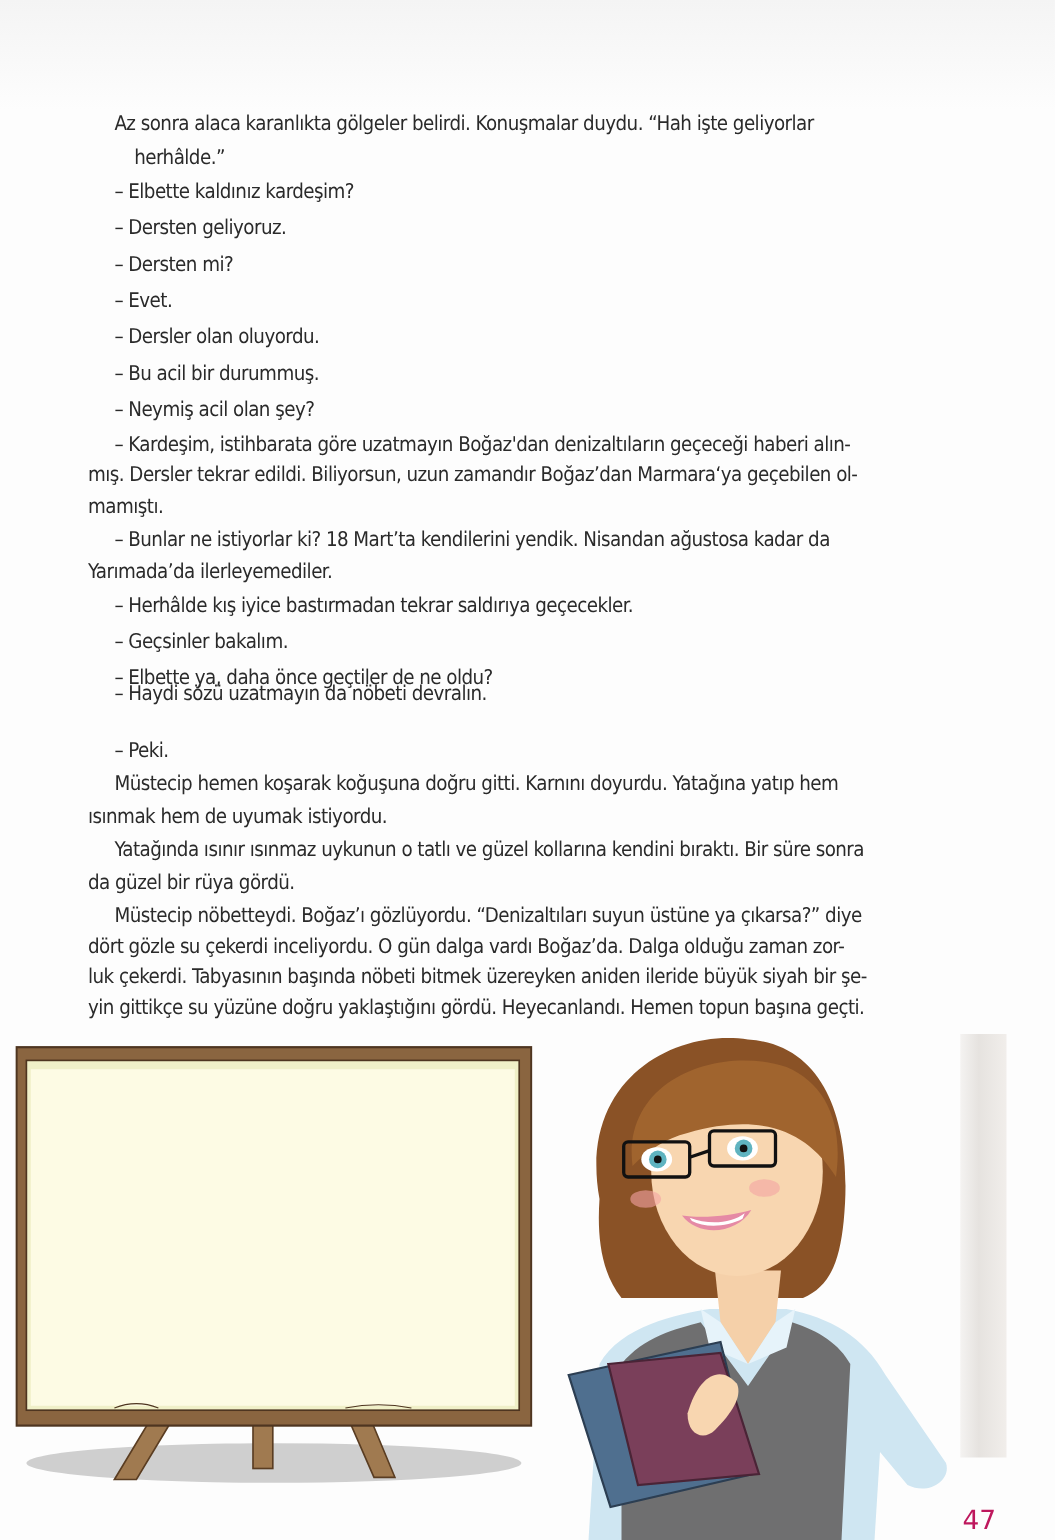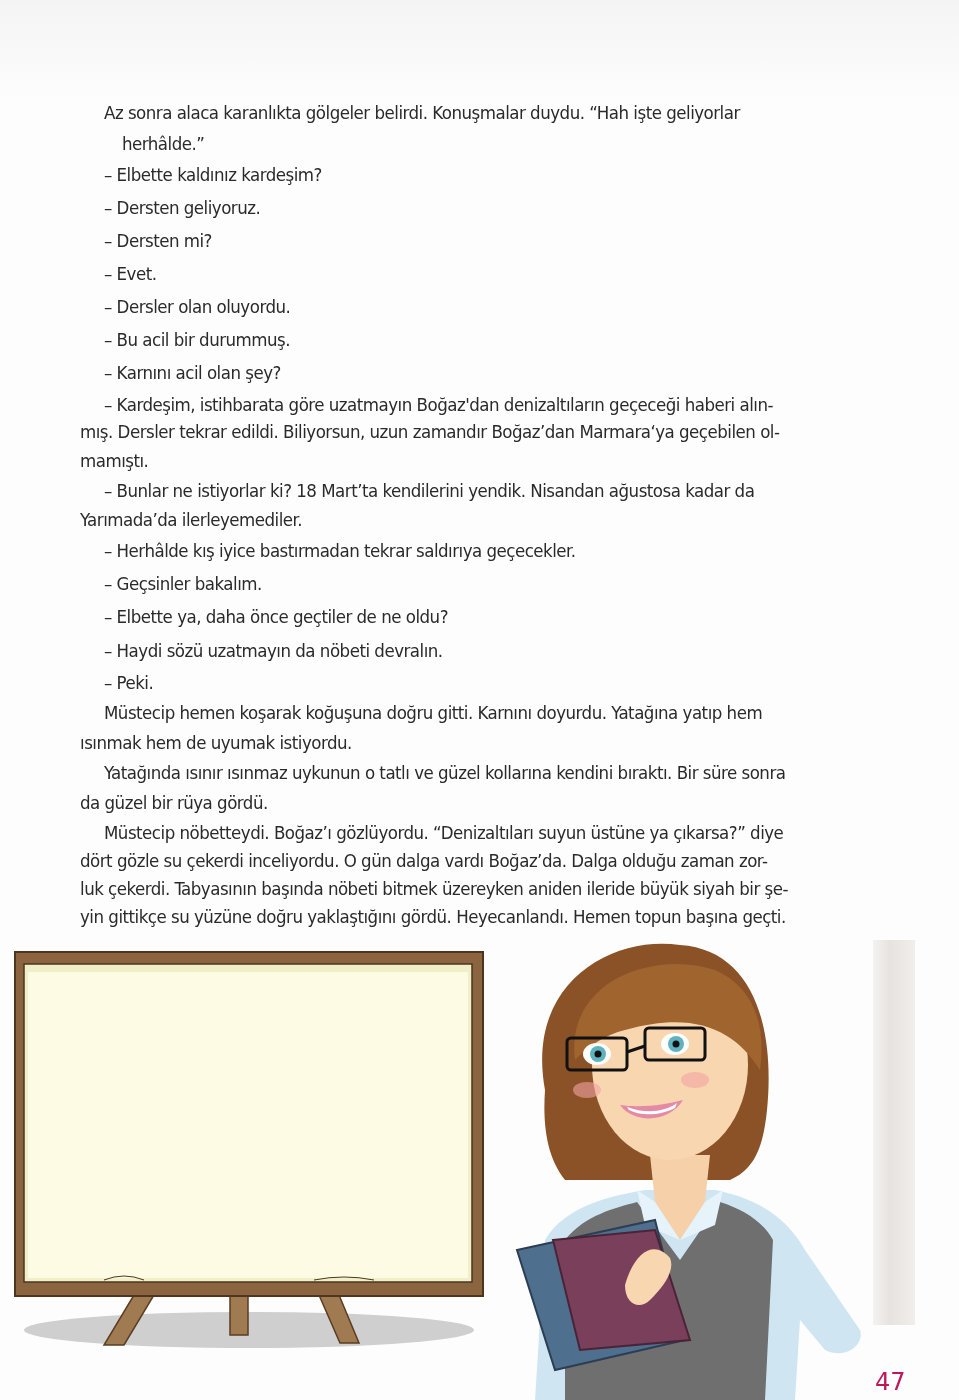--- a/index.html
+++ b/index.html
@@ -24,30 +24,30 @@
 
 <div class="text" id="text">
     <div class="line" style="left: 24px; top: 2px;">Az sonra alaca karanlıkta gölgeler belirdi. Konuşmalar duydu. “Hah işte geliyorlar</div>
     <div class="line" style="left: 16px; top: 33px; margin-left: 26px;">herhâlde.”</div>
     <div class="line" style="left: 24px; top: 64px;">– Elbette kaldınız kardeşim?</div>
     <div class="line" style="left: 24px; top: 97px;">– Dersten geliyoruz.</div>
     <div class="line" style="left: 24px; top: 130px;">– Dersten mi?</div>
     <div class="line" style="left: 24px; top: 163px;">– Evet.</div>
     <div class="line" style="left: 24px; top: 196px;">– Dersler olan oluyordu.</div>
     <div class="line" style="left: 24px; top: 229px;">– Bu acil bir durummuş.</div>
-    <div class="line" style="left: 24px; top: 262px;">– Karnını acil olan şey?</div>
+    <div class="line" style="left: 24px; top: 262px;">– Neymiş acil olan şey?</div>
     <div class="line" style="left: 24px; top: 294px;">– Kardeşim, istihbarata göre uzatmayın Boğaz'dan denizaltıların geçeceği haberi alın-</div>
     <div class="line" style="left: 0px; top: 321px;">mış. Dersler tekrar edildi. Biliyorsun, uzun zamandır Boğaz’dan Marmara‘ya geçebilen ol-</div>
     <div class="line" style="left: 0px; top: 350px;">mamıştı.</div>
     <div class="line" style="left: 24px; top: 380px;">– Bunlar ne istiyorlar ki? 18 Mart’ta kendilerini yendik. Nisandan ağustosa kadar da</div>
     <div class="line" style="left: 0px; top: 409px;">Yarımada’da ilerleyemediler.</div>
     <div class="line" style="left: 24px; top: 440px;">– Herhâlde kış iyice bastırmadan tekrar saldırıya geçecekler.</div>
     <div class="line" style="left: 24px; top: 473px;">– Geçsinler bakalım.</div>
     <div class="line" style="left: 24px; top: 506px;">– Elbette ya, daha önce geçtiler de ne oldu?</div>
-    <div class="line" style="left: 24px; top: 540px;">– Haydi sözü uzatmayın da nöbeti devralın.</div>
+    <div class="line" style="left: 24px; top: 520px;">– Haydi sözü uzatmayın da nöbeti devralın.</div>
     <div class="line" style="left: 24px; top: 572px;">– Peki.</div>
     <div class="line" style="left: 24px; top: 602px;">Müstecip hemen koşarak koğuşuna doğru gitti. Karnını doyurdu. Yatağına yatıp hem</div>
     <div class="line" style="left: 0px; top: 632px;">ısınmak hem de uyumak istiyordu.</div>
     <div class="line" style="left: 24px; top: 662px;">Yatağında ısınır ısınmaz uykunun o tatlı ve güzel kollarına kendini bıraktı. Bir süre sonra</div>
     <div class="line" style="left: 0px; top: 692px;">da güzel bir rüya gördü.</div>
     <div class="line" style="left: 24px; top: 722px;">Müstecip nöbetteydi. Boğaz’ı gözlüyordu. “Denizaltıları suyun üstüne ya çıkarsa?” diye</div>
     <div class="line" style="left: 0px; top: 750px;">dört gözle su çekerdi inceliyordu. O gün dalga vardı Boğaz’da. Dalga olduğu zaman zor-</div>
     <div class="line" style="left: 0px; top: 778px;">luk çekerdi. Tabyasının başında nöbeti bitmek üzereyken aniden ileride büyük siyah bir şe-</div>
     <div class="line" style="left: 0px; top: 806px;">yin gittikçe su yüzüne doğru yaklaştığını gördü. Heyecanlandı. Hemen topun başına geçti.</div>
   </div>

